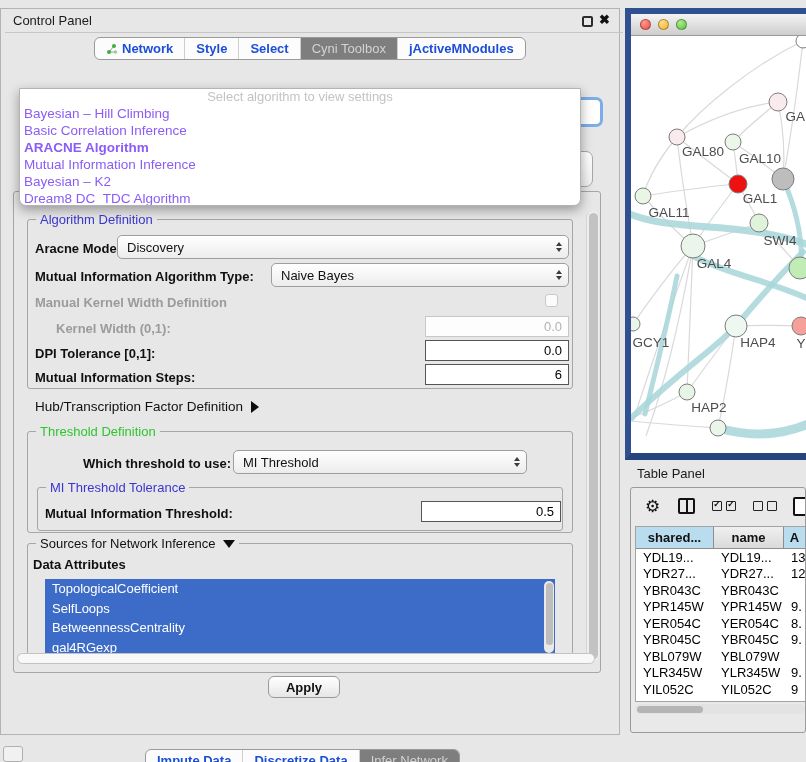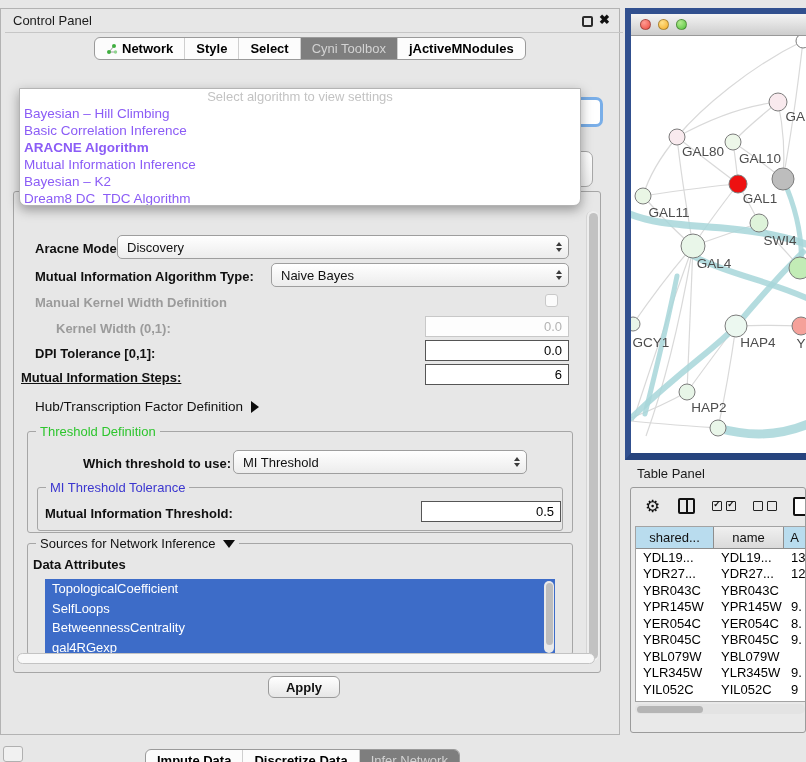--- a/index.html
+++ b/index.html
@@ -13,21 +13,21 @@
         border-bottom:1px solid #c6c6c6; display:flex; align-items:center; }
   .cp-title { font-size:13px; color:#1b1b1b; margin-left:8px; }
   .float-icon { position:absolute; left:577px; top:7px; width:11px; height:11px;
         border:2px solid #2b2b2b; border-radius:2px; }
   .close-icon { position:absolute; left:594px; top:3px; font-size:13px; font-weight:bold; color:#111; }
 
   
   .tabstrip { position:absolute; display:flex; height:23px; background:#fcfcfc;
         border:1px solid #9a9a9a; border-radius:6px; overflow:hidden; }
   .tab { display:flex; align-items:center; gap:4px; padding:0 11px; font-size:13px; font-weight:bold;
-        color:#000000; border-right:1px solid #cfcfcf; white-space:nowrap; }
+        color:#1d4ed8; border-right:1px solid #cfcfcf; white-space:nowrap; }
   .tab:last-child { border-right:none; }
   .tab.selected { background:#7e7e7e; color:#d3d3d3; font-weight:normal; }
   .top-tabs { left:93px; top:28px; }
   .bottom-tabs { left:144px; top:698px;margin-top:42px; }
 
   
   .popup { position:absolute; left:18px; top:47px; width:562px; height:118px; background:#fff;
         border:1px solid #b4b4b4; border-radius:0 0 7px 7px; box-shadow:0 4px 12px rgba(0,0,0,.35);
         z-index:30; overflow:hidden;margin-top:32px; }
   .popup-ph { height:16px; line-height:16px; text-align:center; font-size:13px; color:#c3c3c3; }
@@ -103,21 +103,21 @@
   .colview::after { content:""; position:absolute; left:6px; top:0; width:2px; height:12px; background:#111; }
   .cb { width:10px; height:10px; border:1.5px solid #222; border-radius:1px; position:relative; }
   .cb + .cb { margin-left:4px; }
   .cb.checked::after { content:"✓"; position:absolute; left:0px; top:-3px; font-size:9px; font-weight:bold; color:#111; }
   .cb-grp { display:flex; margin-left:17px; }
   .doc-icon { position:absolute; right:-4px; top:9px; width:16px; height:19px; border:2px solid #111; border-radius:2px; background:#fff; }
   .tp-table { position:absolute; left:4px; top:38px; width:172px; height:176px; background:#fff;
         border:1px solid #a3a3a3; overflow:hidden; }
   .tp-header { display:flex; height:22px; border-bottom:1px solid #8e8e8e; }
   .tp-hcell { font-size:13px; color:#111; display:flex; align-items:center; justify-content:center;
-        border-right:1px solid #8e8e8e; background:#b9dcee; overflow:hidden; white-space:nowrap; }
+        border-right:1px solid #8e8e8e; background:#b9dcee; overflow:hidden; white-space:nowrap;font-weight:bold; }
   .tp-hcell.gray { background:linear-gradient(#f0f0f0,#dadada); }
   .tp-row { display:flex; height:16.5px; }
   .tp-cell { font-size:13px; color:#000; padding-left:7px; white-space:nowrap; overflow:hidden;
         display:flex; align-items:center; }
   .tp-hscroll { position:absolute; left:4px; top:216px; width:170px; height:10px; background:#e3e3e3; border-radius:5px; }
   .tp-hscroll .thumb { position:absolute; left:2px; top:1.5px; width:66px; height:7px; background:#b5b5b5; border-radius:4px; }
 
   .corner-btn { position:absolute; left:3px; top:746px; width:20px; height:16px; background:#f1f1f1;
         border:1px solid #b0b0b0; border-radius:3px; }
 
@@ -173,20 +173,23 @@
       </div>
   </div>
 
   <div class="group" style="left:12px; top:182px; width:588px; height:482px;">
     <span class="gtitle">Cyni Algorithm Settings</span>
   </div>
   <div class="vscroll" style="left:585px; top:202px; height:450px;">
       <span class="thumb"></span>
     </div>
 
+  <div class="group" style="left:26px; top:210px; width:546px; height:170px;">
+    <span class="gtitle blue">Algorithm Definition</span>
+  </div>
   <span class="lbl" style="left:34px; top:232px;">Aracne Mode:</span>
   <div class="combo" style="left:116px; top:226px; width:452px;">
     <span>Discovery</span>
     <span class="arr">
         <span class="tri-up"></span>
         <span class="tri-down"></span>
       </span>
   </div>
   <span class="lbl" style="left:34px; top:260px;">Mutual Information Algorithm Type:</span>
   <div class="combo" style="left:270px; top:254px; width:298px;">
@@ -195,21 +198,21 @@
         <span class="tri-up"></span>
         <span class="tri-down"></span>
       </span>
   </div>
   <span class="lbl disabled" style="left:34px; top:286px;">Manual Kernel Width Definition</span>
   <span class="checkbox" style="left:544px; top:285px;"></span>
   <span class="lbl disabled" style="left:48px; top:312px;margin-left:7px;">Kernel Width (0,1):</span>
   <div class="field disabled" style="left:424px; top:307px; width:144px;">0.0</div>
   <span class="lbl" style="left:34px; top:337px;">DPI Tolerance [0,1]:</span>
   <div class="field" style="left:424px; top:331px; width:144px;">0.0</div>
-  <span class="lbl" style="left:20px; top:361px;text-decoration:underline;">Mutual Information Steps:</span>
+  <span class="lbl" style="left:34px; top:361px;">Mutual Information Steps:</span>
   <div class="field" style="left:424px; top:355px; width:144px;">6</div>
 
   <span class="lbl" style="left:34px; top:390px; font-weight:normal; font-size:13.5px;">
     <span>Hub/Transcription Factor Definition</span><span class="play-tri"></span>
   </span>
 
   <div class="group" style="left:26px; top:422px; width:546px; height:102px;">
     <span class="gtitle green">Threshold Definition</span>
   </div>
   <span class="lbl" style="left:82px; top:447px;">Which threshold to use:</span>

